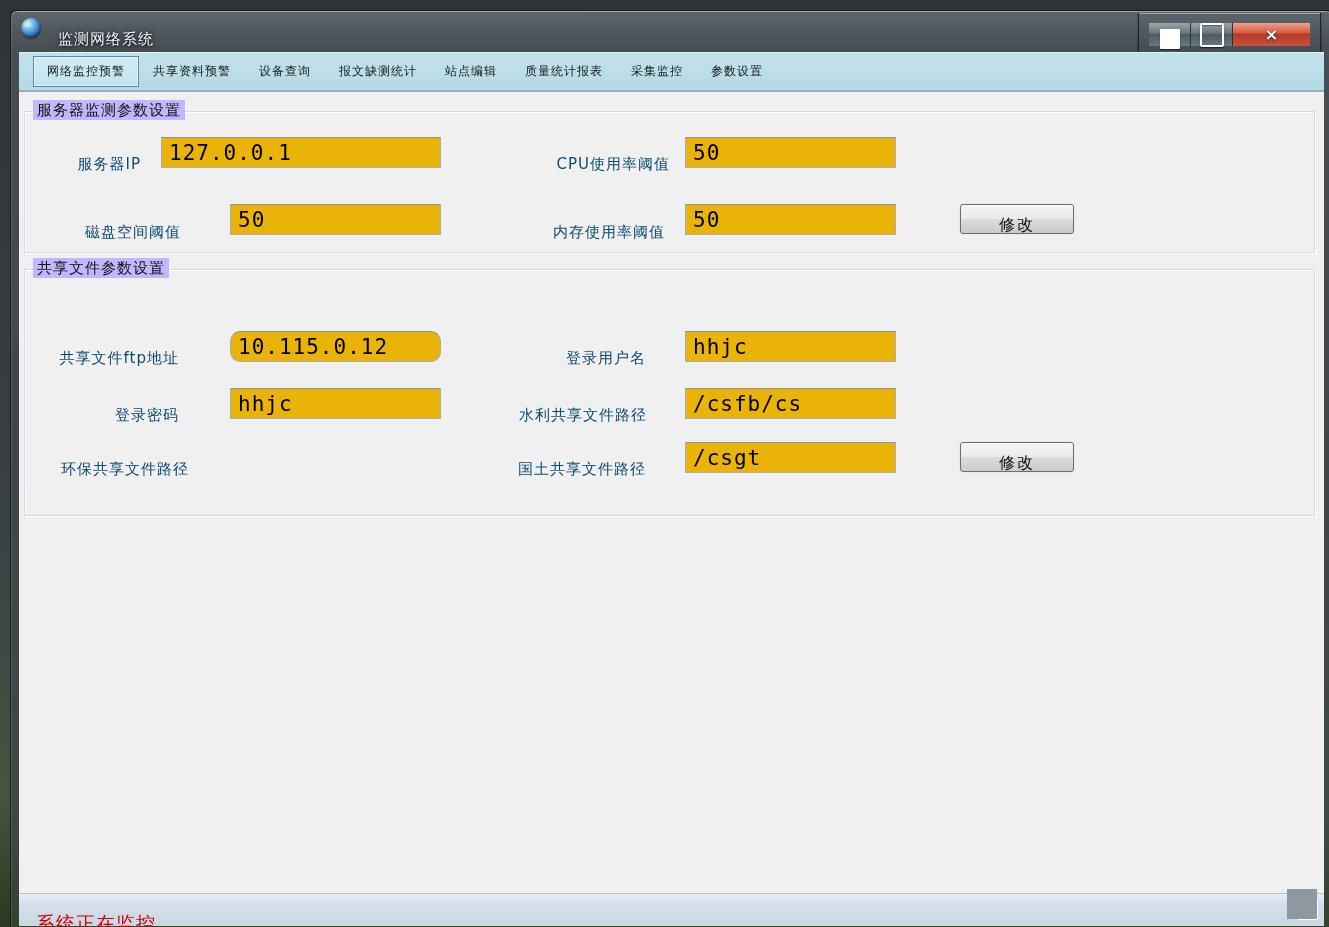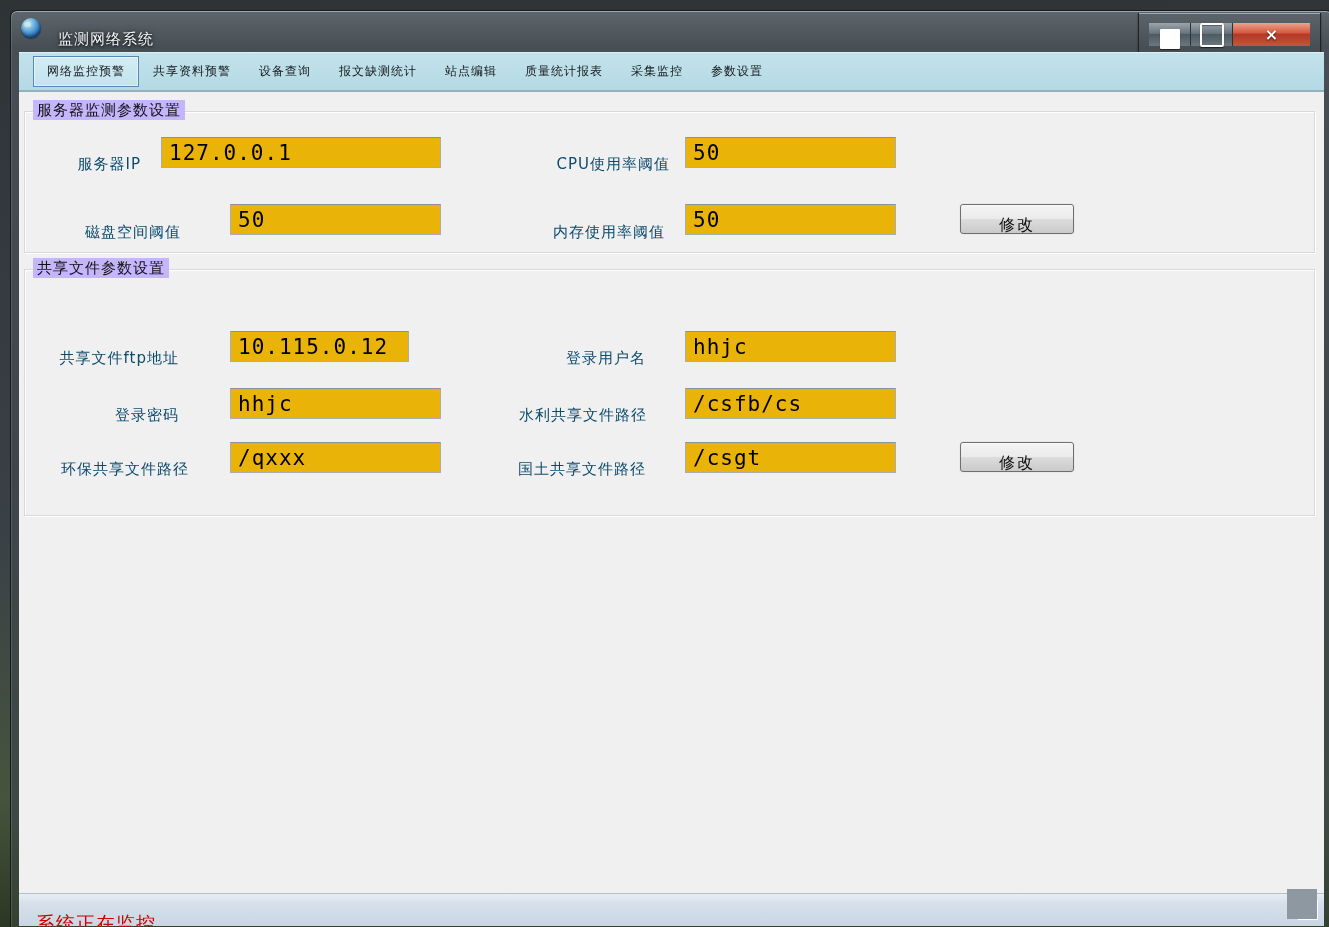--- a/index.html
+++ b/index.html
@@ -166,33 +166,32 @@
     <div class="field-label" style="left:512px; top:120px; width:144px;">内存使用率阈值</div>
     <input class="textbox" style="left: 666px; top: 112px; width: 211px;" value="50">
 
     <button class="btn" style="left:941px; top:112px;">修改</button>
 
     <div class="groupbox" style="left:5px; top:177px; width:1291px; height:247px;">
       <div class="groupbox-title">共享文件参数设置</div>
     </div>
 
     <div class="field-label" style="left:20px; top:246px; width:150px;">共享文件ftp地址</div>
-    <input class="textbox" style="left: 211px; top: 239px; width: 179px;" value="10.115.0.12">
+    <input class="textbox" style="left: 211px; top: 239px; width: 211px; border-radius: 10px;" value="10.115.0.12">
 
     <div class="field-label" style="left:532px; top:246px; width:105px;">登录用户名</div>
     <input class="textbox" style="left: 666px; top: 239px; width: 211px;" value="hhjc">
 
     <div class="field-label" style="left:20px; top:303px; width:150px;">登录密码</div>
     <input class="textbox" style="left: 211px; top: 296px; width: 211px;" value="hhjc">
 
     <div class="field-label" style="left:490px; top:303px; width:147px;">水利共享文件路径</div>
     <input class="textbox" style="left: 666px; top: 296px; width: 211px;" value="/csfb/cs">
 
     <div class="field-label" style="left:20px; top:357px; width:160px;">环保共享文件路径</div>
-    <input class="textbox" style="left: 211px; top: 350px; width: 211px;" value="/qxxx">
 
     <div class="field-label" style="left:487px; top:357px; width:150px;">国土共享文件路径</div>
     <input class="textbox" style="left: 666px; top: 350px; width: 211px;" value="/csgt">
 
     <button class="btn" style="left:941px; top:350px;">修改</button>
 
   </div>
 
   <div class="statusbar">
     <div class="status-text" style="color: rgb(204, 0, 0);">系统正在监控</div>

